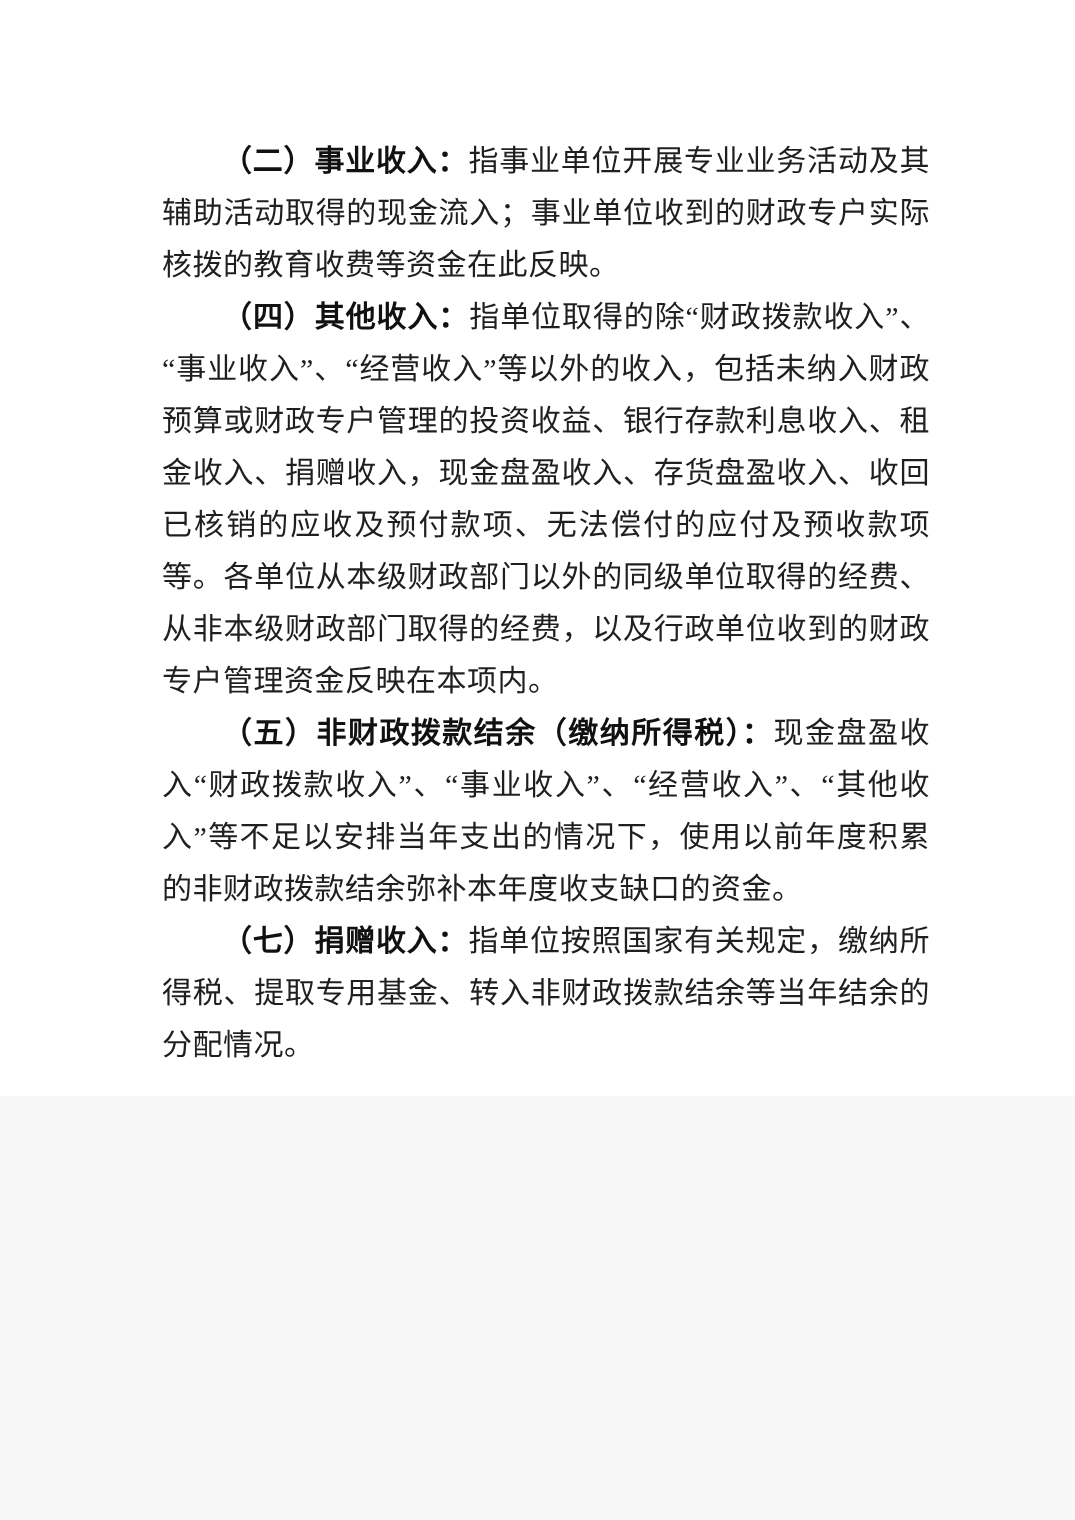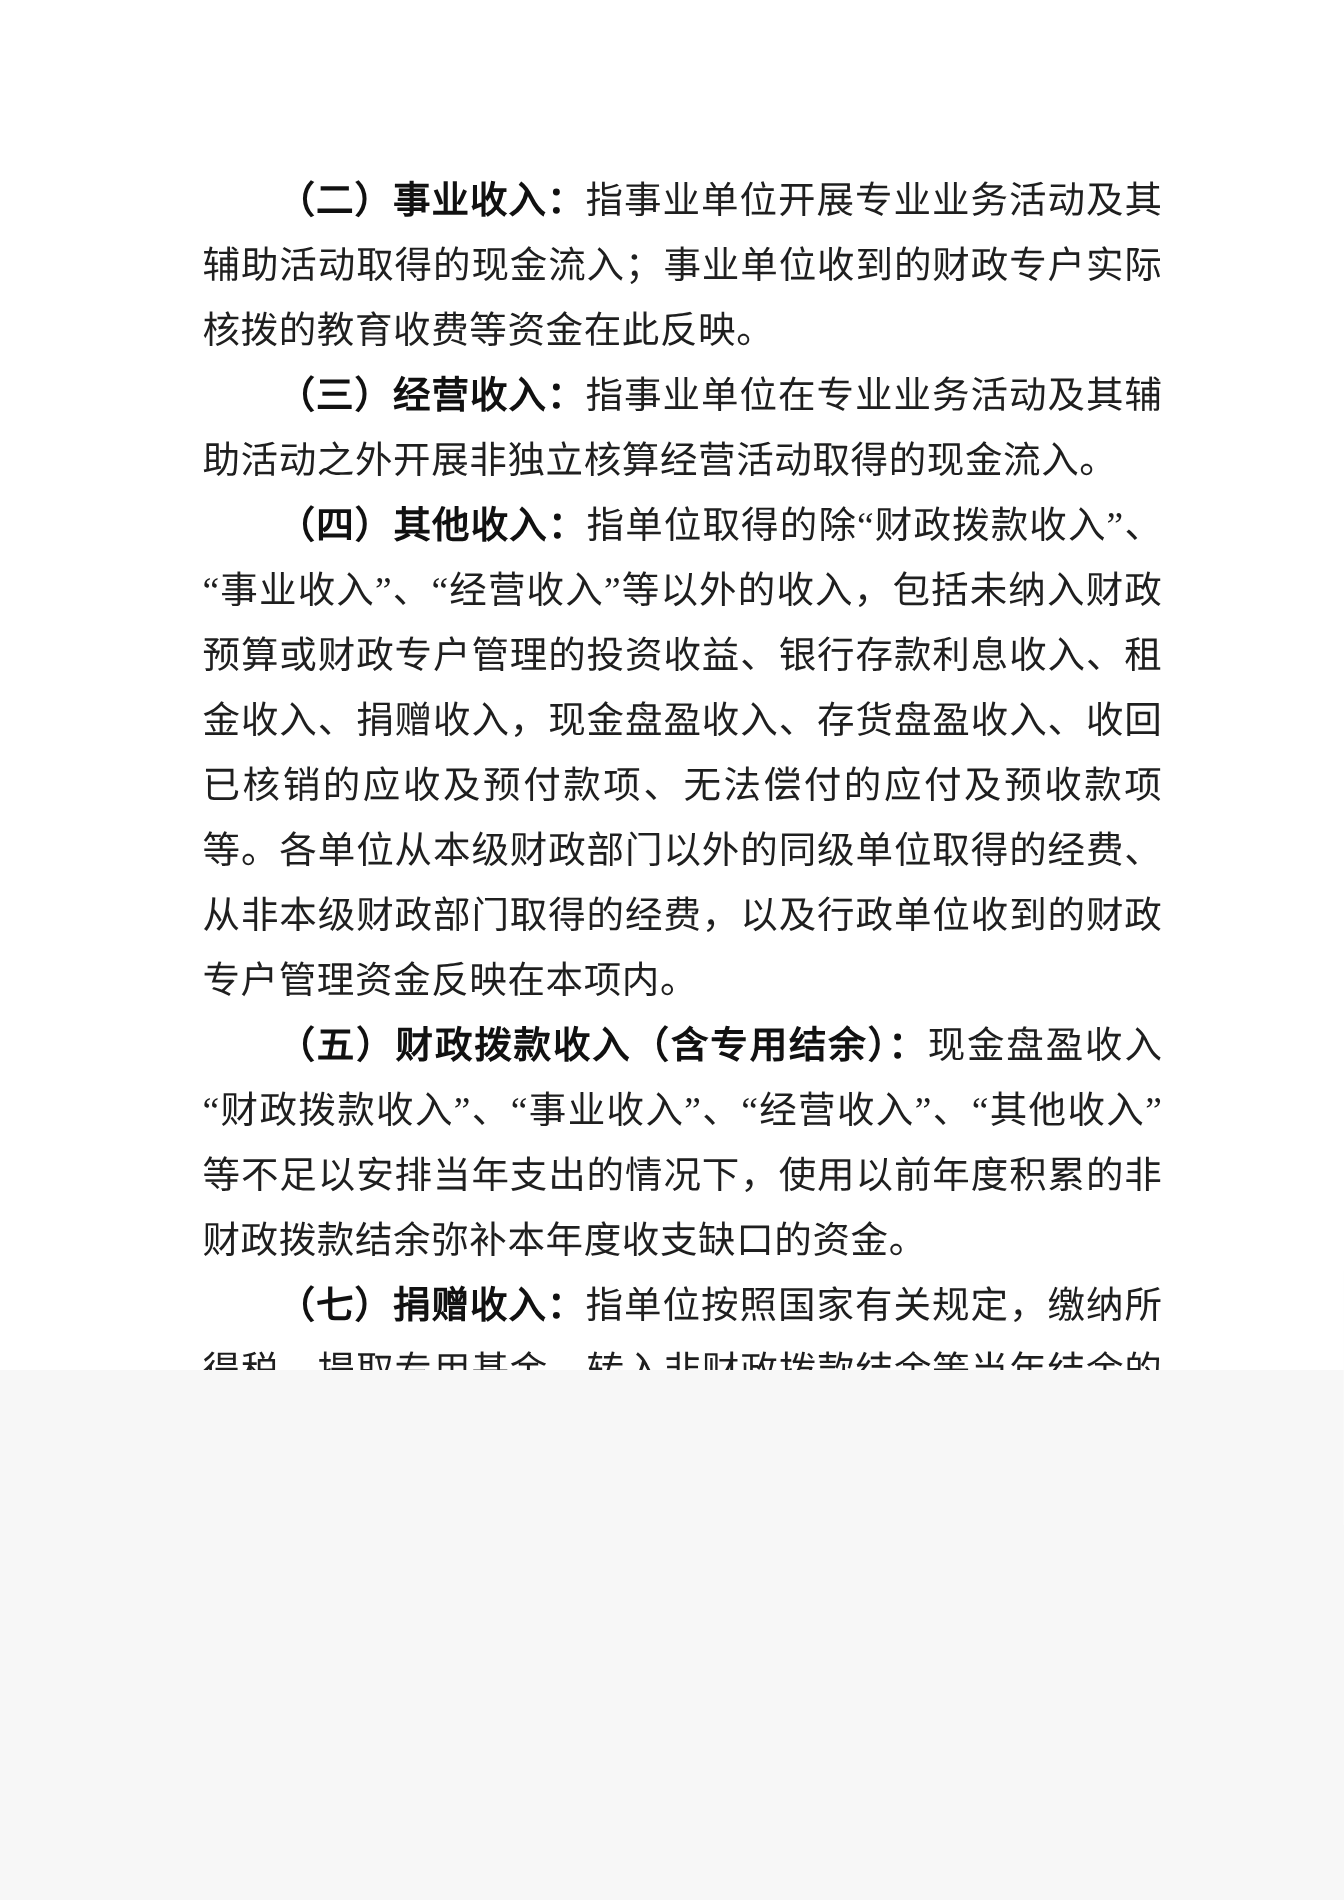--- a/index.html
+++ b/index.html
@@ -61,25 +61,24 @@
   }
 </style>
 </head>
 <body>
 
 <div class="page">
   <main class="content">
 
     <p class="para"><span class="term">（二）事业收入：</span><span class="body-text">指事业单位开展专业业务活动及其辅助活动取得的现金流入；事业单位收到的财政专户实际核拨的教育收费等资金在此反映。</span></p>
 
-    <p class="para"><span class="term">（三）经营收入：</span><span class="body-text">指事业单位在专业业务活动及其辅助活动之外开展非独立核算经营活动取得的现金流入。</span></p>
 
     <p class="para"><span class="term">（四）其他收入：</span><span class="body-text">指单位取得的除“财政拨款收入”、“事业收入”、“经营收入”等以外的收入，包括未纳入财政预算或财政专户管理的投资收益、银行存款利息收入、租金收入、捐赠收入，现金盘盈收入、存货盘盈收入、收回已核销的应收及预付款项、无法偿付的应付及预收款项等。各单位从本级财政部门以外的同级单位取得的经费、从非本级财政部门取得的经费，以及行政单位收到的财政专户管理资金反映在本项内。</span></p>
 
-    <p class="para"><span class="term">（五）财政拨款收入（含专用结余）：</span><span class="body-text">现金盘盈收入“财政拨款收入”、“事业收入”、“经营收入”、“其他收入”等不足以安排当年支出的情况下，使用以前年度积累的非财政拨款结余弥补本年度收支缺口的资金。</span></p>
+    <p class="para"><span class="term">（五）非财政拨款结余（缴纳所得税）：</span><span class="body-text">现金盘盈收入“财政拨款收入”、“事业收入”、“经营收入”、“其他收入”等不足以安排当年支出的情况下，使用以前年度积累的非财政拨款结余弥补本年度收支缺口的资金。</span></p>
 
 
     <p class="para"><span class="term">（七）捐赠收入：</span><span class="body-text">指单位按照国家有关规定，缴纳所得税、提取专用基金、转入非财政拨款结余等当年结余的分配情况。</span></p>
 
 
   </main>
 
   <footer class="footer">
     <span class="page-number">- 11 -</span>
   </footer>

